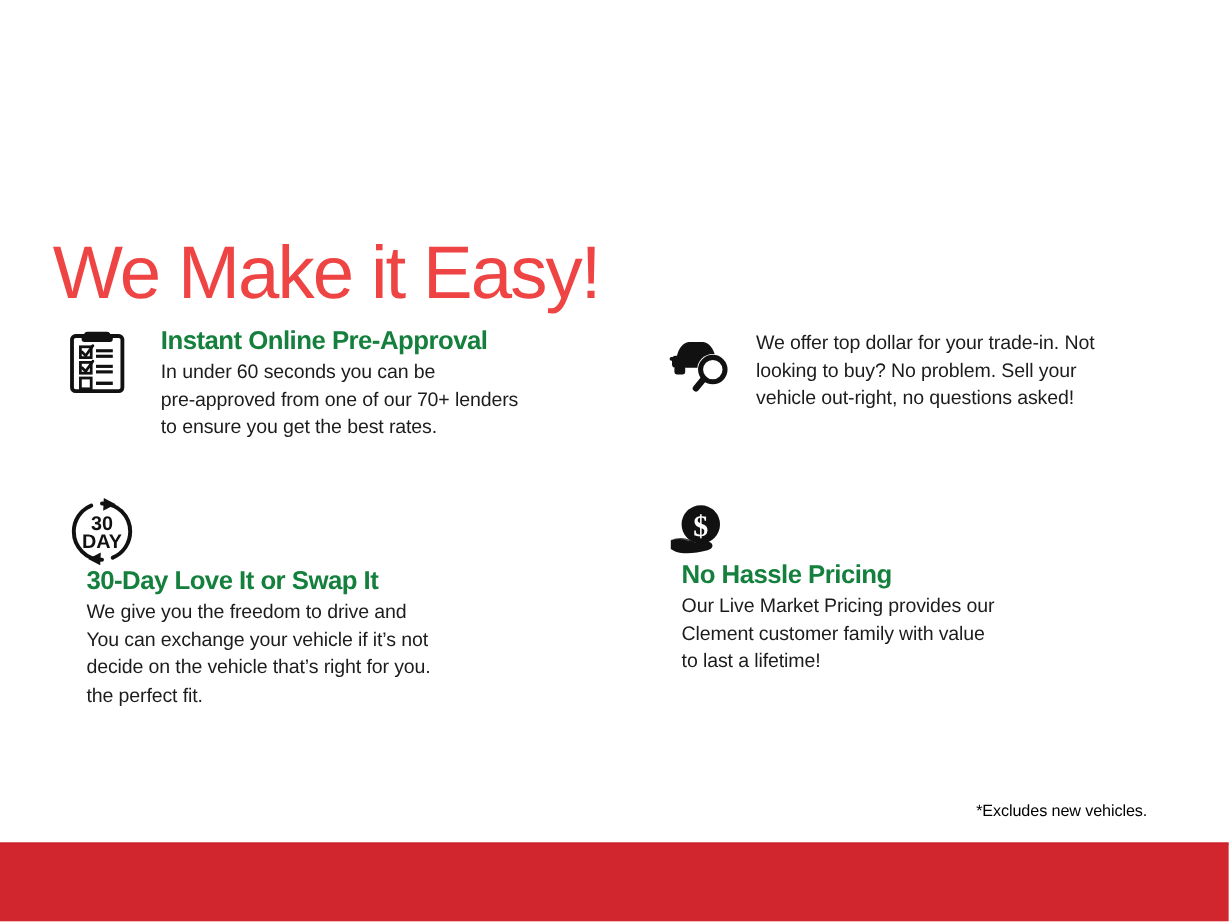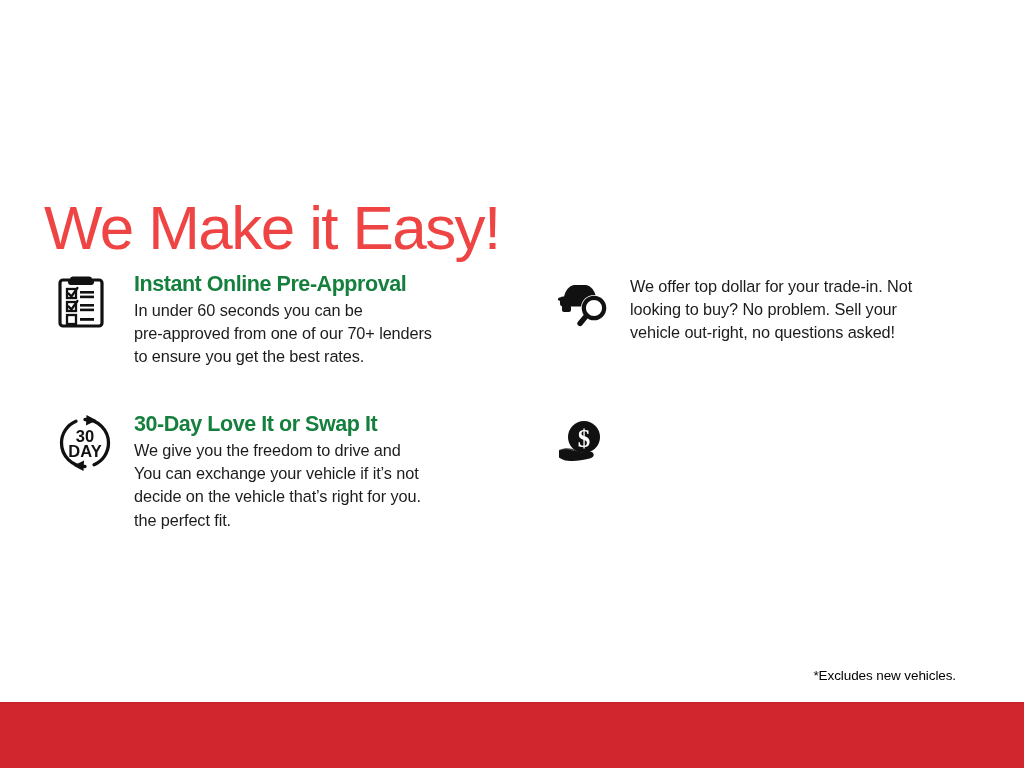--- a/index.html
+++ b/index.html
@@ -25,21 +25,21 @@
     white-space:nowrap;
     margin-top:21px;
   }
 
   
   .features { position:absolute; left:0; top:272px; width:1024px; }
   .feat { position:absolute; display:flex; }
   .feat.c0 { left:56px; width:470px; }
   .feat.c1 { left:556px; width:460px; }
   .feat.r0 { top:0px; }
-  .feat.r1 { top:140px; }
+  .feat.r1 { top:140px;flex-direction:column; }
   .feat.c1.r0 { top:3px; }
   .feat.c1.r1 { top:145px; }
 
   .icon-wrap {
     width:62px; min-width:62px;
     display:flex; align-items:flex-start; justify-content:flex-start;
     padding-top:2px;
   }
   .feat-body { padding-left:16px; }
   .feat.c1 .feat-body { padding-left:12px; }
@@ -167,20 +167,28 @@
     <div class="feat c1 r1">
       <div class="icon-wrap">
         <svg width="58" height="48" viewBox="0 0 58 48" aria-hidden="true">
           <circle cx="28" cy="18" r="16" fill="#111"></circle>
           <text x="28" y="27.5" text-anchor="middle" font-family="Liberation Serif, serif" font-size="25" font-weight="bold" fill="#ffffff">$</text>
           <path d="M3 31 c6 -2.5 12 -2.2 17 0.6 c3.6 2 7.2 2.4 11.4 1.2 c3 -0.9 5.6 0.2 6.2 2.2
                    c0.6 2 -1 3.8 -4 4.6 c-8.2 2.2 -15.6 3 -22 2.2 c-3 -0.4 -5.8 -1.6 -8.6 -3.4 z" fill="#111"></path>
           <path d="M2.5 31.2 c5.5 -2.4 11 -2 16 0.6" fill="none" stroke="#ffffff" stroke-width="1.1" opacity=".25"></path>
         </svg>
       </div>
+      <div class="feat-body">
+        <div class="feat-title">No Hassle Pricing</div>
+        <div class="feat-text">
+          <div>Our Live Market Pricing provides our</div>
+          <div>Clement customer family with value</div>
+          <div>to last a lifetime!</div>
+        </div>
+      </div>
     </div>
 
   </div>
 
   <div class="footnote">*Excludes new vehicles.</div>
 
   <div class="footer-bar">
     <div class="hairline"></div>
   </div>
 

